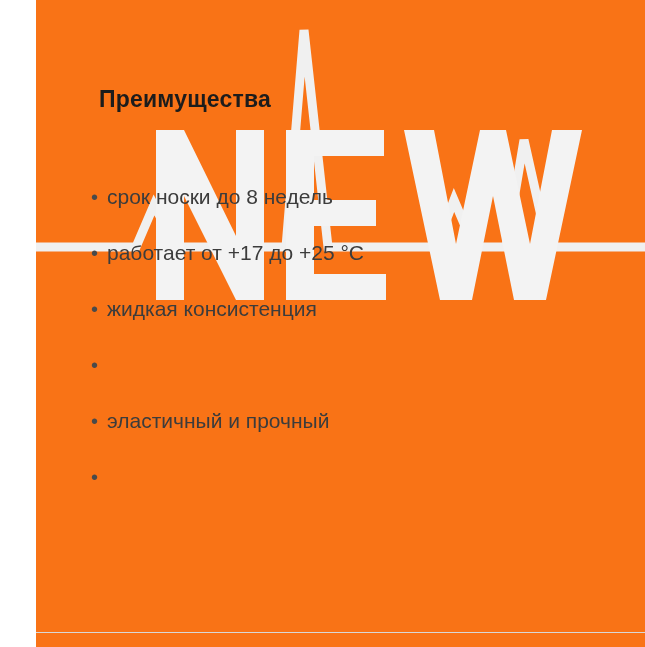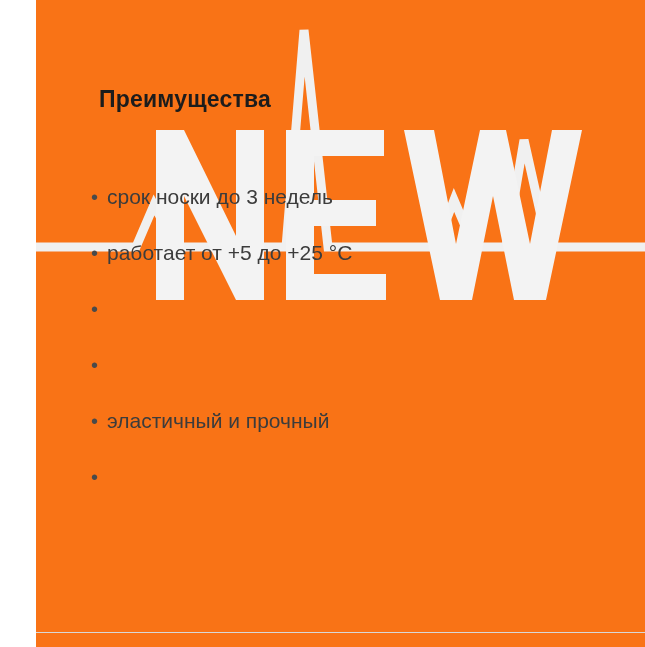--- a/index.html
+++ b/index.html
@@ -96,28 +96,29 @@
       <path d="M368 130 L398 130 L420 244 L444 130 L470 130 L494 244 L516 130 L546 130 L510 300 L478 300 L457 196 L436 300 L404 300 Z"></path>
     </g>
   </svg>
 
   <div class="content">
     <div class="title">Преимущества</div>
 
     <div class="bullets">
       <div class="bullet-row">
         <span class="bullet-dot">•</span>
-        <span class="bullet-text">срок носки до 3 недель</span>
+        <span class="bullet-text">срок носки до 8 недель</span>
       </div>
       <div class="bullet-row">
         <span class="bullet-dot">•</span>
-        <span class="bullet-text">работает от +5 до +25 °C</span>
+        <span class="bullet-text">работает от +17 до +25 °C</span>
       </div>
       <div class="bullet-row">
         <span class="bullet-dot">•</span>
+        <span class="bullet-text">жидкая консистенция</span>
       </div>
       <div class="bullet-row">
         <span class="bullet-dot">•</span>
       </div>
       <div class="bullet-row">
         <span class="bullet-dot">•</span>
         <span class="bullet-text">эластичный и прочный</span>
       </div>
       <div class="bullet-row">
         <span class="bullet-dot">•</span>

